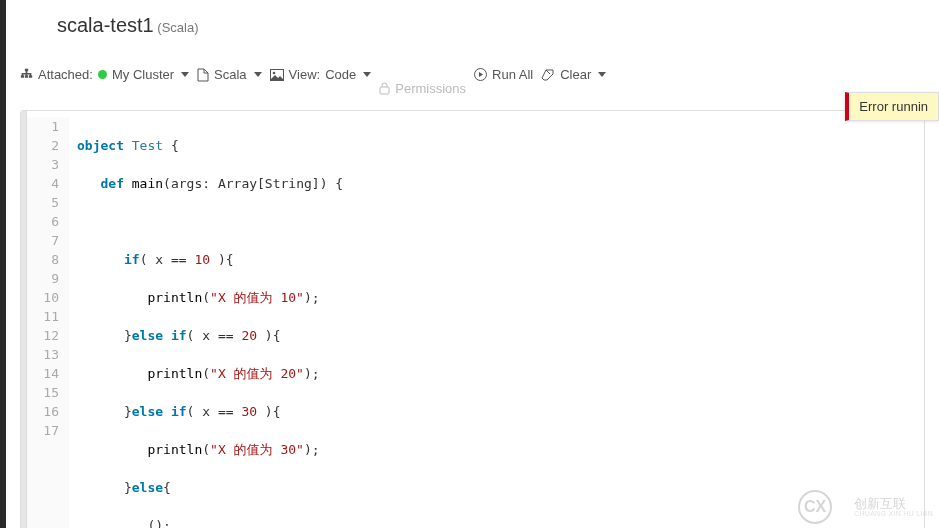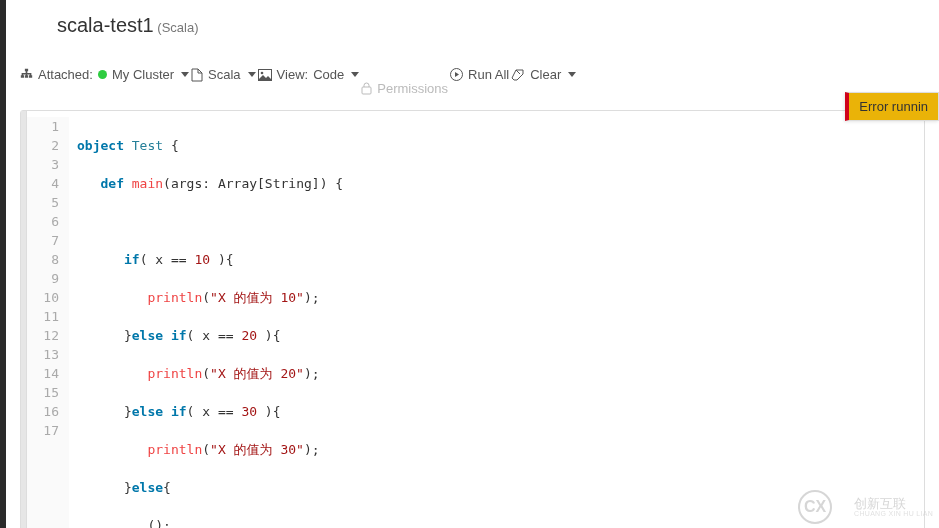--- a/index.html
+++ b/index.html
@@ -2,39 +2,39 @@
 <html><head>
 <meta charset="utf-8">
 <style>
 * { box-sizing: border-box; margin: 0; padding: 0; }
 body { font-family: "Helvetica Neue", Helvetica, Arial, sans-serif; font-size: 13px; color: #333; background: #fff; width: 939px; height: 528px; overflow: hidden; position: relative; }
 .sidebar-edge { position: absolute; left: 0; top: 0; width: 6px; height: 528px; background: #2a2a2a; }
 .main { margin-left: 6px; padding: 0 14px; }
 .title-row { padding: 14px 0 10px 0; }
 .title-row h1 { font-size: 20px; font-weight: 400; color: #333; display: inline; margin-left: 37px; }
 .title-row .lang { font-size: 13px; color: #777; }
-.toolbar { display: flex; align-items: center; gap: 2px; padding: 6px 0 10px 0; color: #555; font-size: 13px; }
+.toolbar { display: flex; align-items: center; gap: 8px; padding: 6px 0 10px 0; color: #555; font-size: 13px; }
 .toolbar-item { display: inline-flex; align-items: center; gap: 5px; cursor: pointer; color: #555; }
 .toolbar-item.disabled { color: #bbb; cursor: default; margin-top: 28px; }
 .cluster-dot { width: 9px; height: 9px; border-radius: 50%; background: #2ecc40; display: inline-block; }
 .caret { display: inline-block; width: 0; height: 0; border-left: 4px solid transparent; border-right: 4px solid transparent; border-top: 5px solid currentColor; vertical-align: middle; margin-left: 2px; }
 .icon { display: inline-block; vertical-align: middle; }
 .cell-wrap { border: 1px solid #ddd; border-radius: 3px; position: relative; margin-top: 4px; }
 .cell-bar { position: absolute; left: 0; top: 0; width: 6px; height: 100%; background: #e6e6e6; border-right: 1px solid #ddd; }
 .code-area { display: flex; padding: 6px 0 6px 6px; }
 .gutter { width: 42px; text-align: right; padding-right: 10px; color: #aaa; font-family: Menlo, Consolas, monospace; font-size: 13px; line-height: 19px; user-select: none; background: #fafafa; }
 .gutter div { height: 19px; }
 .code { font-family: Menlo, Consolas, monospace; font-size: 13px; line-height: 19px; white-space: pre; padding-left: 8px; flex: 1; }
 .code div { height: 19px; }
 .kw { color: #0077aa; font-weight: bold; }
 .cls { color: #267f99; }
-.fn { color: #ef4444; }
+.fn { color: #000000; }
 .str { color: #a31515; }
 .num { color: #a31515; }
-.error-box { position: absolute; right: 0; top: 92px; border: 1px solid #ddd; border-left: 4px solid #d0021b; background: #eab308; padding: 6px 10px; font-size: 13px; color: #333; box-shadow: -1px 1px 3px rgba(0,0,0,0.1); }
+.error-box { position: absolute; right: 0; top: 92px; border: 1px solid #ddd; border-left: 4px solid #d0021b; background: #fef9c3; padding: 6px 10px; font-size: 13px; color: #333; box-shadow: -1px 1px 3px rgba(0,0,0,0.1); }
 .watermark { position: absolute; right: 6px; bottom: 4px; display: flex; align-items: center; gap: 22px; opacity: 0.6; }
 .wm-circle { width: 34px; height: 34px; border: 2px solid #bbb; border-radius: 50%; display: flex; align-items: center; justify-content: center; font-size: 16px; font-weight: bold; color: #bbb; }
 .wm-text { font-size: 13px; color: #bbb; font-weight: normal; line-height: 12px; }
 .wm-sub { font-size: 7px; color: #ccc; letter-spacing: 0.3px; }
 </style>
 </head>
 <body>
 
 <div class="sidebar-edge"></div>
 

